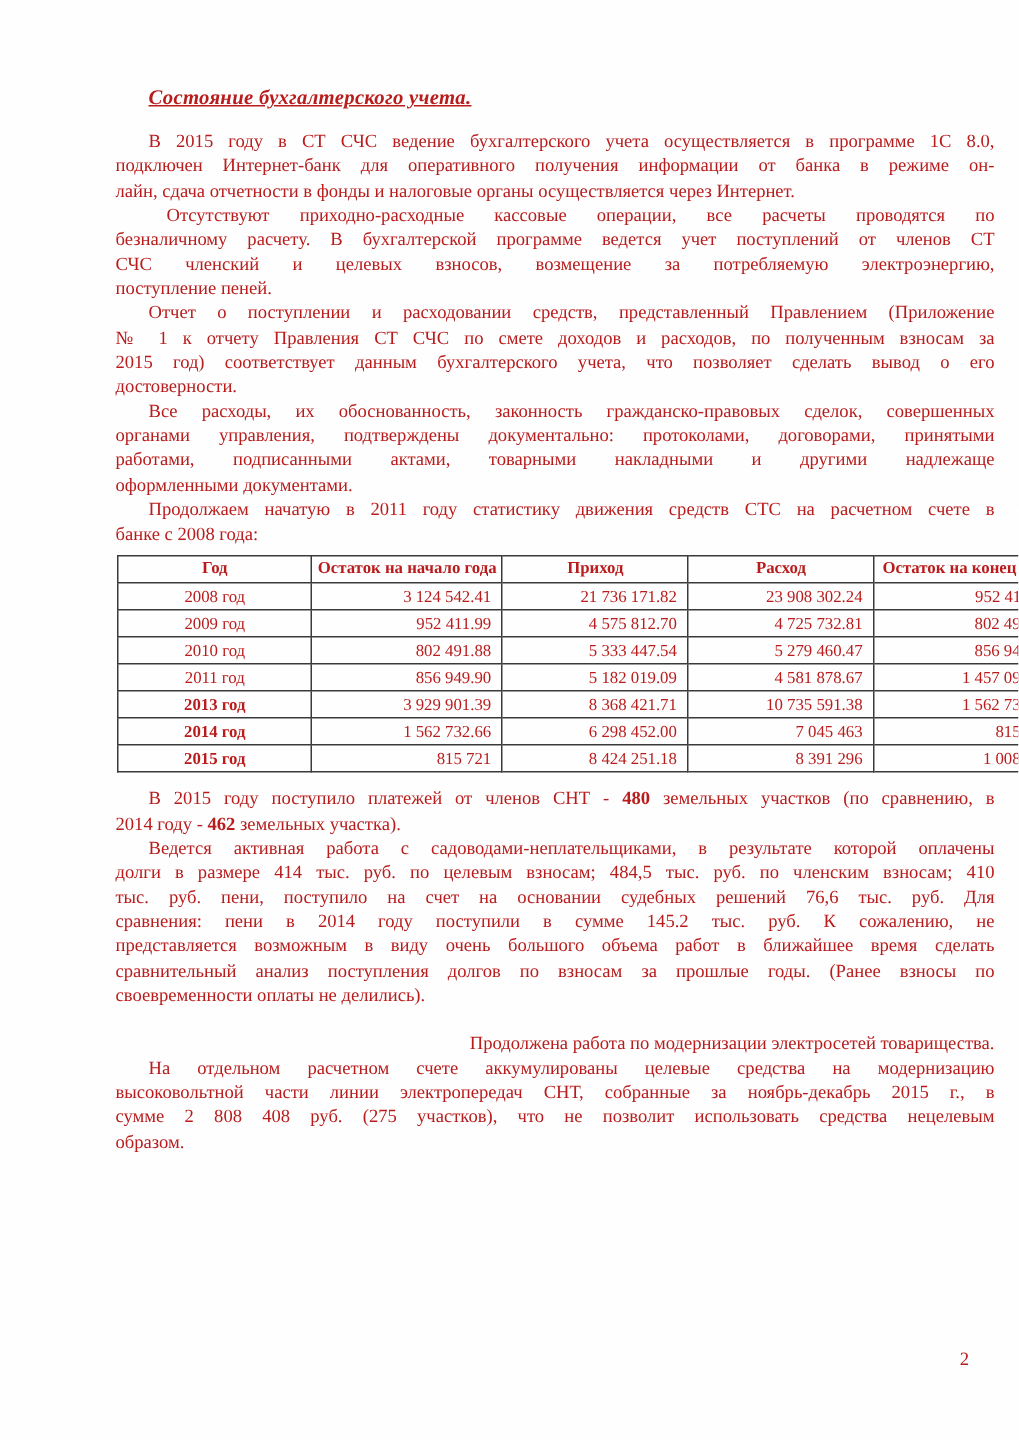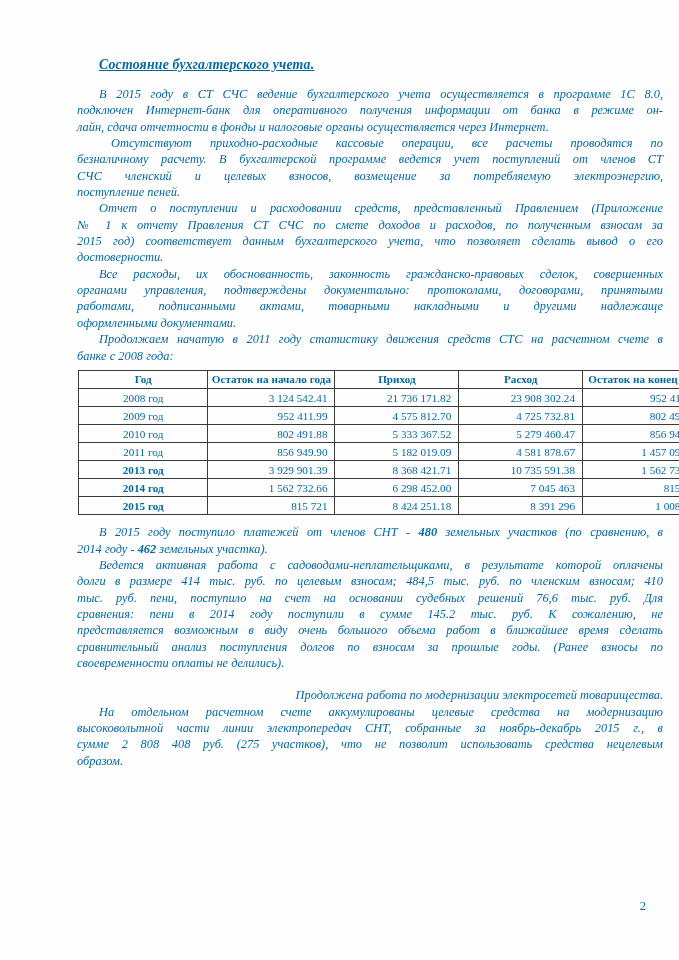--- a/index.html
+++ b/index.html
@@ -2,28 +2,28 @@
 <html lang="ru"><head>
 <meta charset="utf-8">
 <style>
   html,body { margin:0; padding:0; background:#ffffff; }
   .page {
     position:relative;
     width:679px; height:960px;
     background:#fefefe;
     overflow:hidden;
     font-family:"Liberation Serif", serif;
-    color:#0369a1;
+    color:#b91c1c;
   }
   .content { position:absolute; left:77px; top:57px; width:586px; }
   .heading {
     font-size:13.8px; font-weight:bold; font-style:italic;
     text-decoration:underline; margin:0 0 13px 22px; letter-spacing:.2px;
   }
-  .para { font-size:12.4px; line-height:16.35px;font-style:italic; }
+  .para { font-size:12.4px; line-height:16.35px; }
   .line { min-height:16.35px; }
   .line.just { text-align:justify; text-align-last:justify; text-justify:inter-word; }
   .line.first { text-indent:22px;text-align:right; }
   .line.first.ind-lg { text-indent:34px; }
   .para.space-before { margin-top:16px; }
   .table-wrap { margin:6px 0 9px 1px; }
   table.stats {
     border-collapse:collapse; width:630px; table-layout:fixed;
     font-family:Liberation Serif, serif;
     border:1.5px solid #3a3a3a;
@@ -105,21 +105,21 @@
               <tr class="">
                 <td class="year">2009 год</td>
                 <td class="num">952 411.99</td>
                 <td class="num">4 575 812.70</td>
                 <td class="num">4 725 732.81</td>
                 <td class="num">802 491.88</td>
               </tr>
               <tr class="">
                 <td class="year">2010 год</td>
                 <td class="num">802 491.88</td>
-                <td class="num">5 333 367.52</td>
+                <td class="num">5 333 447.54</td>
                 <td class="num">5 279 460.47</td>
                 <td class="num">856 949.90</td>
               </tr>
               <tr class="">
                 <td class="year">2011 год</td>
                 <td class="num">856 949.90</td>
                 <td class="num">5 182 019.09</td>
                 <td class="num">4 581 878.67</td>
                 <td class="num">1 457 090.32</td>
               </tr>

